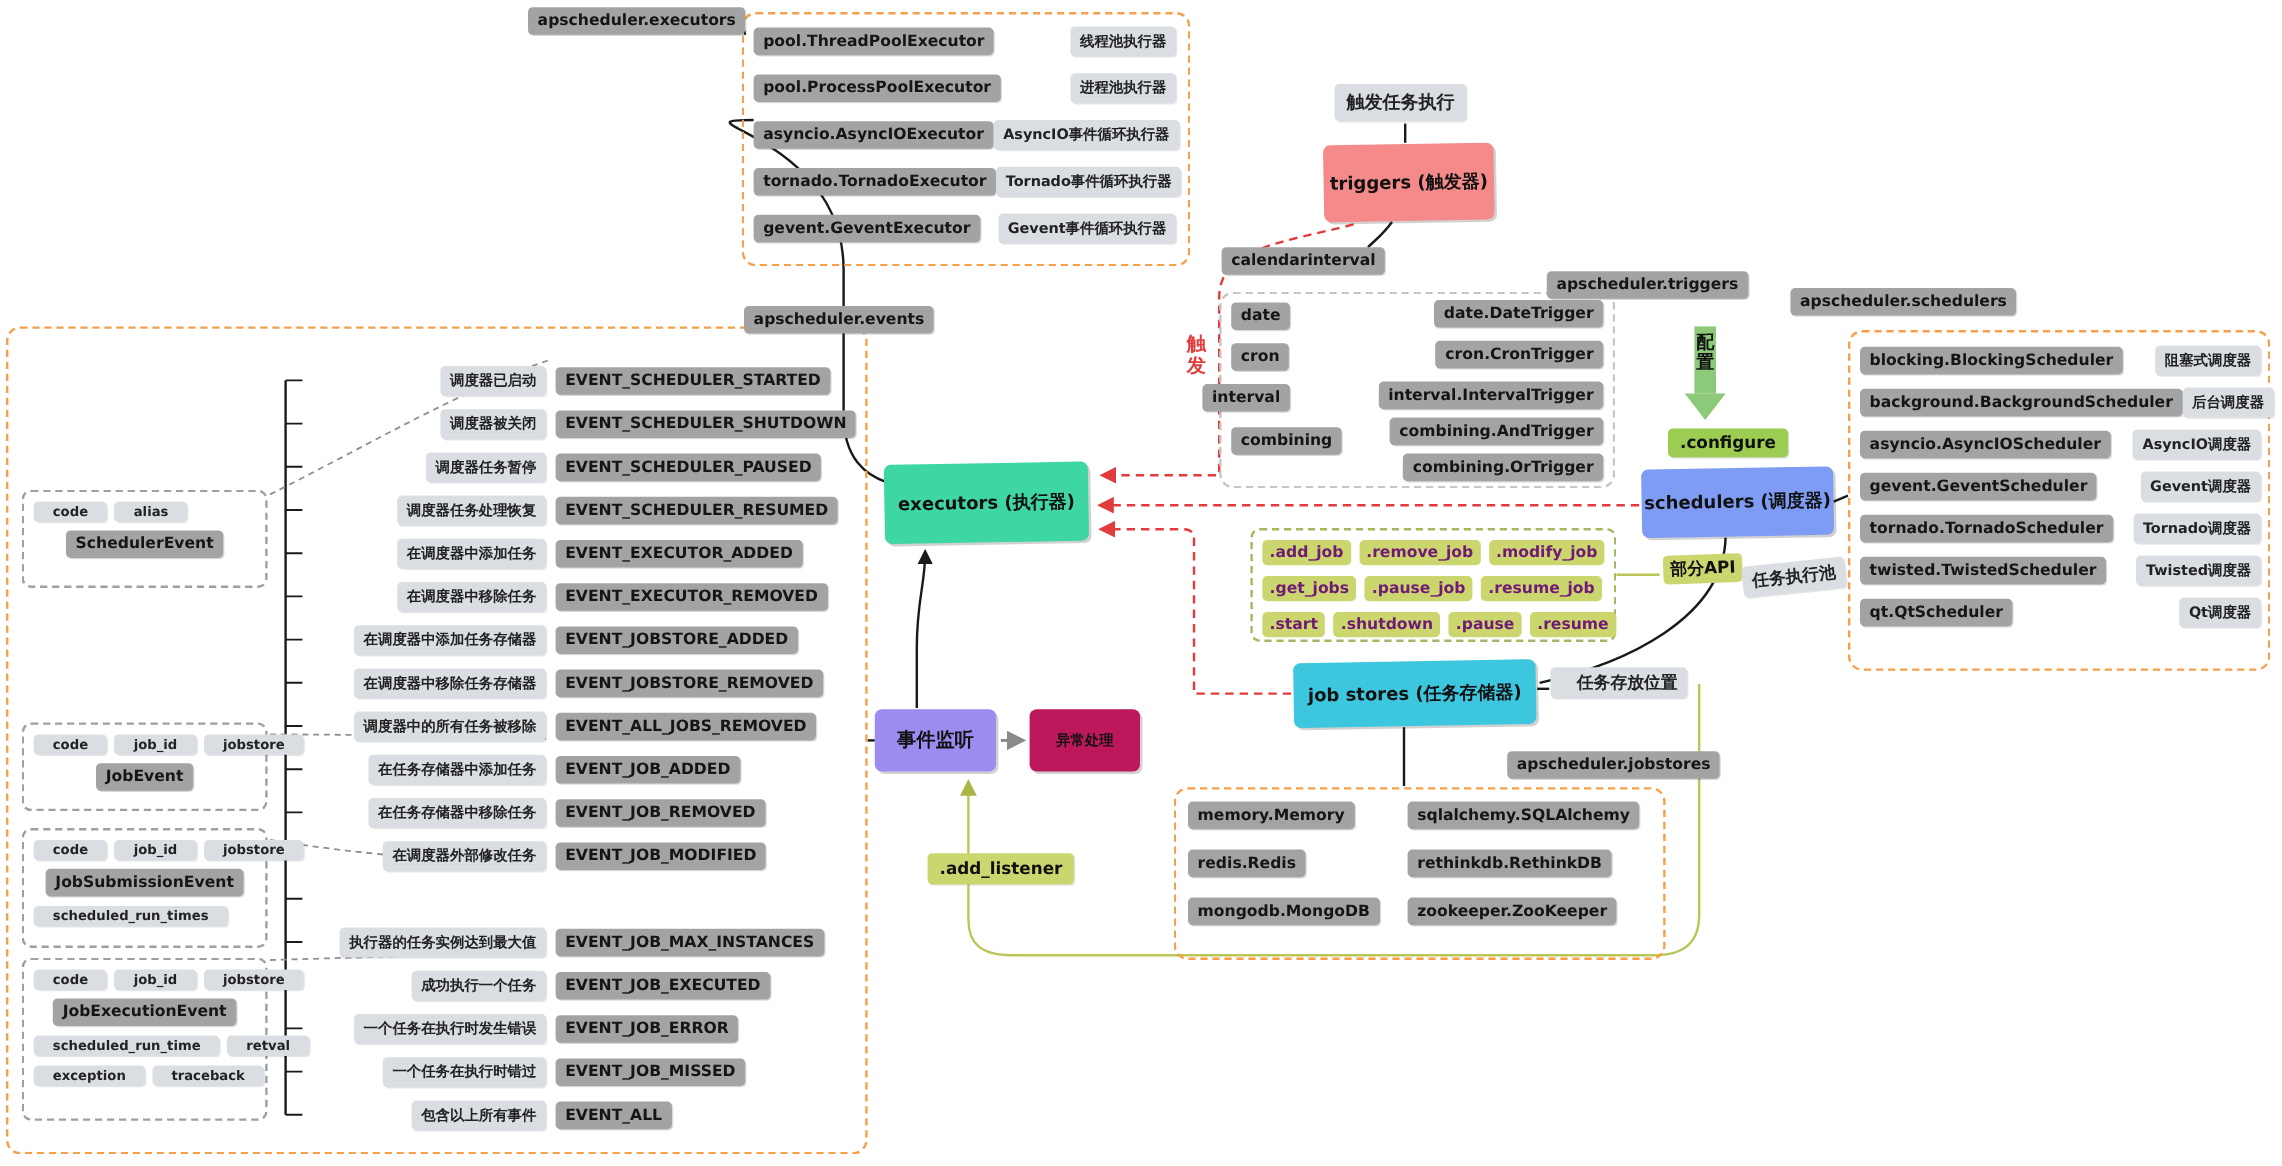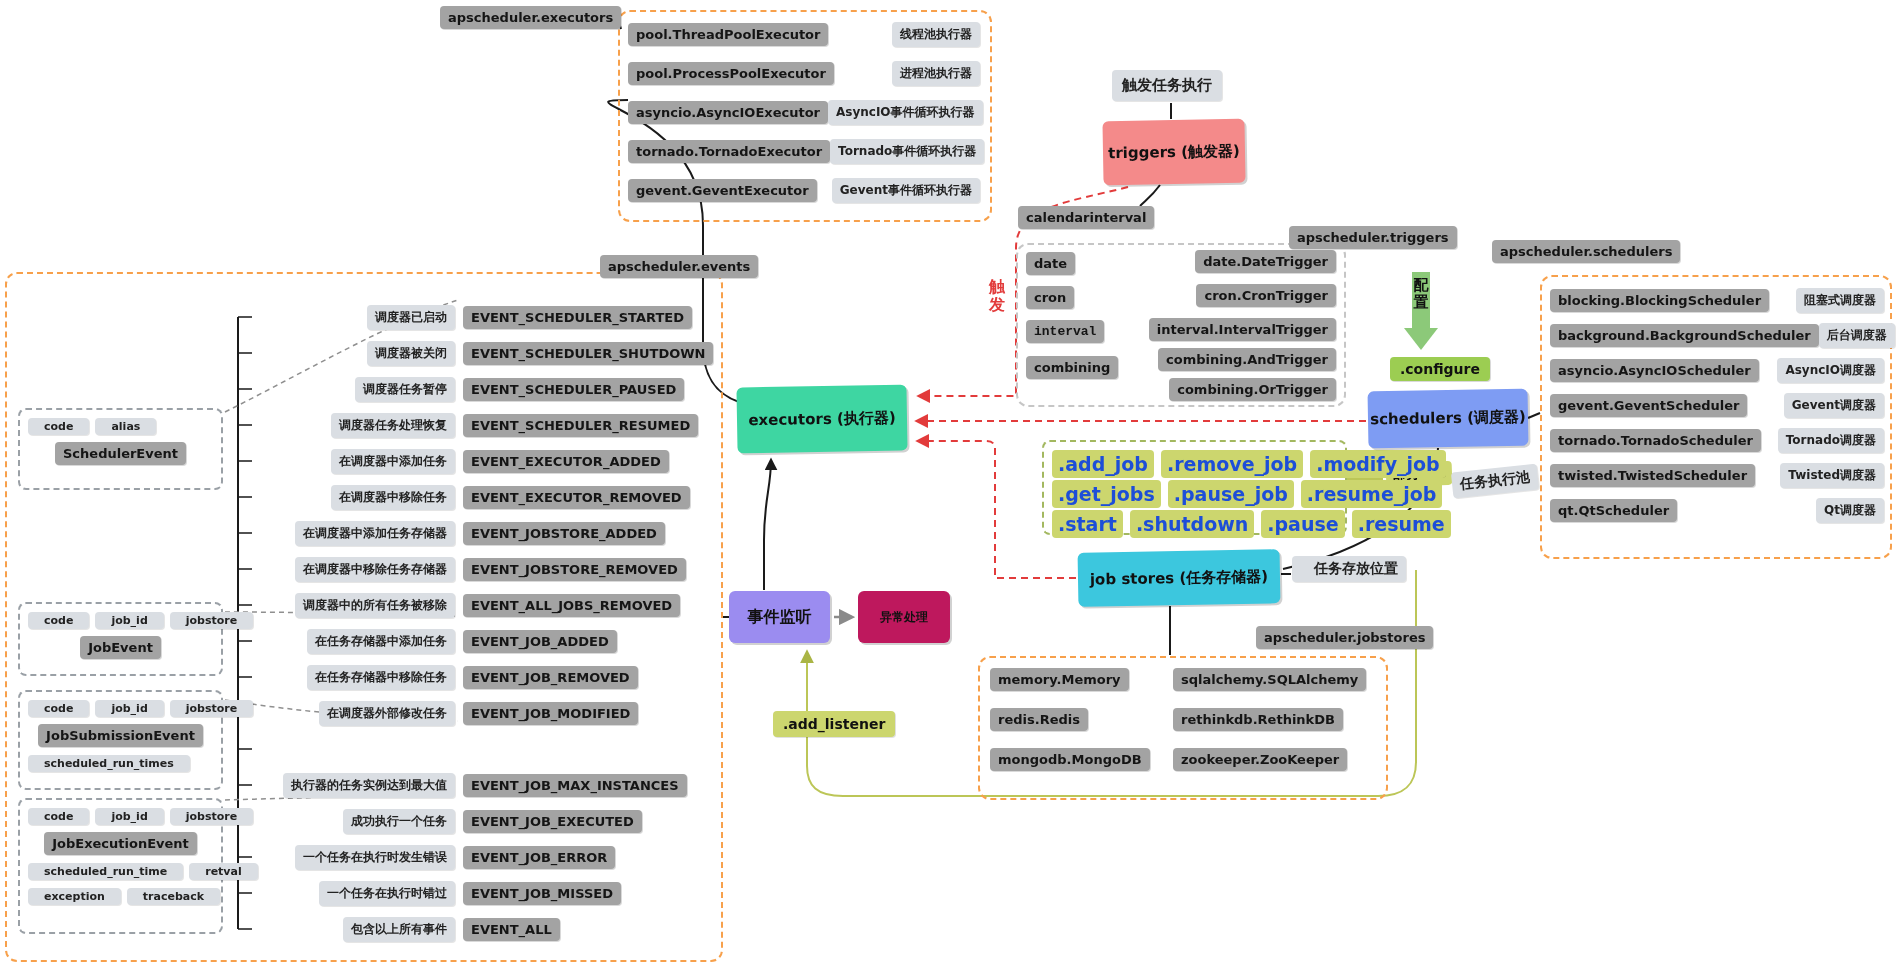--- a/index.html
+++ b/index.html
@@ -6,21 +6,21 @@
   html,body { background:#ffffff; }
   body { font-family: "DejaVu Sans", "Liberation Sans", sans-serif; }
   #canvas { position:relative; width:1902px; height:972px; background:#fff; overflow:hidden; }
   #connectors { position:absolute; left:0; top:0; z-index:0; }
 
   .abs { position:absolute; }
   .badge-y { display:inline-block; background:#a3a3a3; color:#151515; font-weight:bold; font-size:13px;
              padding:4px 8px; border-radius:4px; white-space:nowrap; box-shadow:1px 1px 0 rgba(0,0,0,.15); }
   .badge-g { display:inline-block; background:#dadee3; color:#222; font-weight:bold; font-size:12px;
              padding:4px 8px; border-radius:4px; white-space:nowrap; box-shadow:1px 1px 0 rgba(0,0,0,.10); }
-  .badge-o { display:inline-block; background:#ccd66e; color:#1d4ed8; font-weight:bold; font-size:19px;
+  .badge-o { display:inline-block; background:#ccd66e; color:#701a75; font-weight:bold; font-size:13px;
              padding:3px 6px; border-radius:4px; white-space:nowrap; }
   .sm { font-size:11px; padding:2px 16px; }
 
   .dash-box { position:absolute; border:2px dashed #f7a04b; border-radius:12px; z-index:0; background:transparent; }
   .dash-box.gray  { border-color:#c6c6c6; }
   .dash-box.green { border-color:#a3b860; border-radius:8px; }
 
   .cls-box { position:absolute; border:2px dashed #9aa0a6; border-radius:8px; background:#fff; z-index:1; }
   .cls-fields { display:flex; gap:6px; margin:8px 0 0 8px; }
   .cls-name   { display:flex; justify-content:center; margin:7px 6px 0 6px; }
@@ -127,21 +127,21 @@
   </svg>
 
   <div class="dash-box" style="left:618px; top:10px; width:374px; height:212px;"></div>
   <div class="dash-box" style="left:5px; top:272px; width:718px; height:690px;"></div>
   <div class="dash-box gray" style="left:1016px; top:243px; width:330px; height:164px;"></div>
   <div class="dash-box green" style="left:1042px; top:440px; width:305px; height:95px;"></div>
   <div class="dash-box" style="left:1540px; top:275px; width:352px; height:284px;"></div>
   <div class="dash-box" style="left:978px; top:656px; width:410px; height:144px;"></div>
 
   <span class="badge-y abs module-badge" style="left:440px;  top:6px;">apscheduler.executors</span>
-  <span class="badge-y abs module-badge" style="left:600px;  top:255px;">apscheduler.events</span>
+  <span class="badge-y abs module-badge" style="left:620px;  top:255px;">apscheduler.events</span>
   <span class="badge-y abs module-badge" style="left:1289px; top:226px;">apscheduler.triggers</span>
   <span class="badge-y abs module-badge" style="left:1492px; top:240px;">apscheduler.schedulers</span>
   <span class="badge-y abs module-badge" style="left:1256px; top:626px;">apscheduler.jobstores</span>
 
   <div class="ex-row" style="top:22px">
     <span class="badge-y">pool.ThreadPoolExecutor</span>
     <span class="badge-g">线程池执行器</span>
     </div>
   <div class="ex-row" style="top:61px">
     <span class="badge-y">pool.ProcessPoolExecutor</span>
@@ -288,21 +288,21 @@
   <div class="node n-pink2" style="left:858px; top:591px; width:92px;  height:52px;">异常处理</div>
   <span class="badge-o abs" id="add-listener" style="left:773px; top:711px;">.add_listener</span>
 
   <span class="badge-g abs" id="trigger-task" style="left:1112px; top:70px;">触发任务执行</span>
   <div class="node n-pink" style="left:1103px; top:120px; width:142px; height:64px;">triggers (触发器)</div>
   <div class="vert-label" id="trigger-vert" style="left:988px; top:278px;">触发</div>
   <span class="badge-y abs module-badge" style="left:1018px; top:206px;">calendarinterval</span>
 
   <span class="badge-y abs" style="left:1026px; top:252px;">date</span>
   <span class="badge-y abs" style="left:1026px; top:286px;">cron</span>
-  <span class="badge-y abs" style="left:1026px; top:320px;font-family:Liberation Mono, monospace;">interval</span>
+  <span class="badge-y abs" style="left:1002px; top:320px;">interval</span>
   <span class="badge-y abs" style="left:1026px; top:356px;">combining</span>
 
   <span class="badge-y abs" style="right:566px; top:250px;">date.DateTrigger</span>
   <span class="badge-y abs" style="right:566px; top:284px;">cron.CronTrigger</span>
   <span class="badge-y abs" style="right:566px; top:318px;">interval.IntervalTrigger</span>
   <span class="badge-y abs" style="right:566px; top:348px;">combining.AndTrigger</span>
   <span class="badge-y abs" style="right:566px; top:378px;">combining.OrTrigger</span>
 
   <div class="api-row" style="top:450px">
     <span class="badge-o">.add_job</span>

